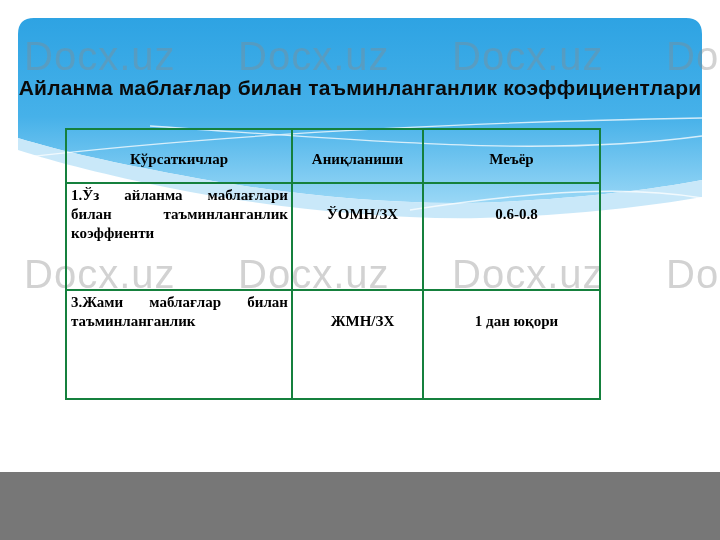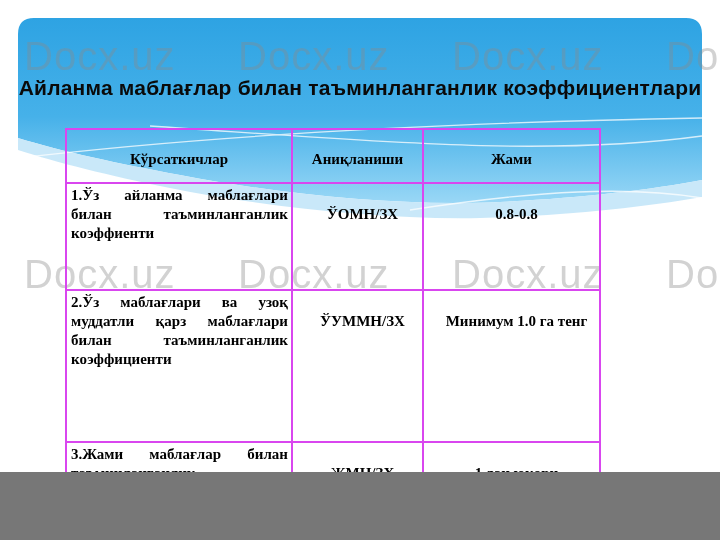--- a/index.html
+++ b/index.html
@@ -30,21 +30,21 @@
   }
   
   table.coef{
     position:absolute;z-index:2;left:65px;top:128px;
     width:534px;border-collapse:collapse;table-layout:fixed;
     font-family:"Liberation Serif","DejaVu Serif",serif;
     font-weight:700;color:#000;font-size:15px;line-height:19px;
     background:transparent;
   }
   table.coef th, table.coef td{
-    border:2px solid #d946ef;background:transparent;
+    border:2px solid #15803d;background:transparent;
   }
   table.coef th{
     height:42px;text-align:center;vertical-align:middle;
     padding:8px 2px 2px 2px;font-size:15px;
   }
   td.ind{
     text-align:justify;text-align-last:left;vertical-align:top;
     padding:2px 3px 18px 4px;
   }
   td.mid{
@@ -107,33 +107,28 @@
   <table class="coef">
     <colgroup>
       <col style="width:226px">
       <col style="width:131px">
       <col style="width:177px">
     </colgroup>
     <thead>
       <tr>
         <th>Кўрсаткичлар</th>
         <th>Аниқланиши</th>
-        <th>Жами</th>
+        <th>Меъёр</th>
       </tr>
     </thead>
     <tbody>
       <tr class="r1">
         <td class="ind">1.Ўз айланма маблағлари билан таъминланганлик коэффиенти</td>
         <td class="mid">ЎОМН/ЗХ</td>
-        <td class="mid">0.8-0.8</td>
-      </tr>
-      <tr class="r2">
-        <td class="ind">2.Ўз маблағлари ва узоқ муддатли қарз маблағлари билан таъминланганлик коэффициенти</td>
-        <td class="mid">ЎУММН/ЗХ</td>
-        <td class="mid">Минимум 1.0 га тенг</td>
+        <td class="mid">0.6-0.8</td>
       </tr>
       <tr class="r3">
         <td class="ind">3.Жами маблағлар билан таъминланганлик</td>
         <td class="mid">ЖМН/ЗХ</td>
         <td class="mid">1 дан юқори</td>
       </tr>
     </tbody>
   </table>
 
 </div>

